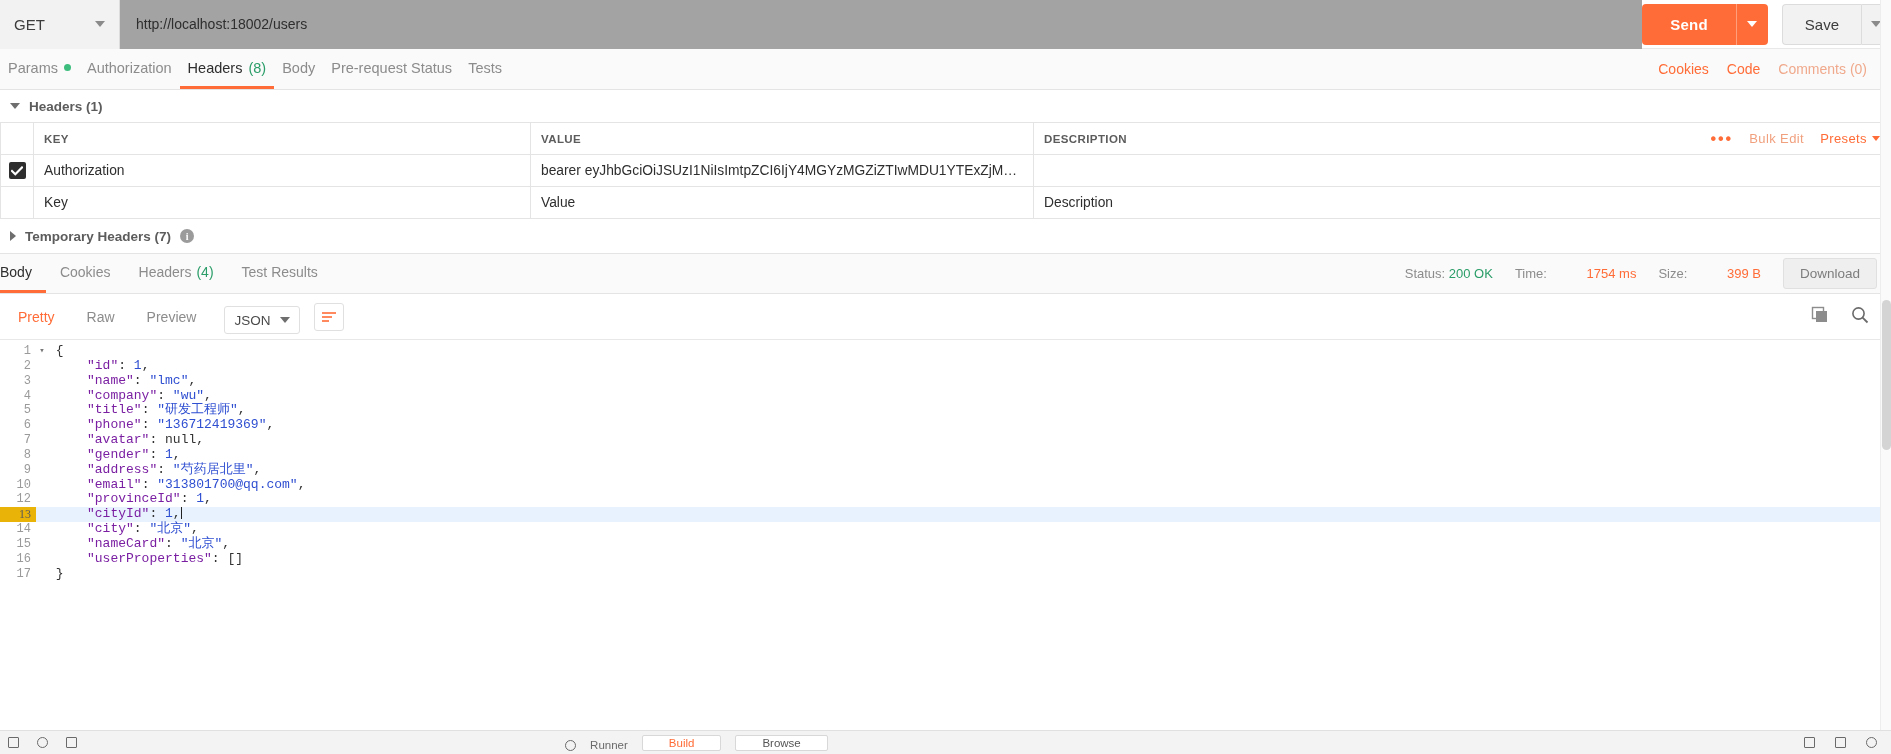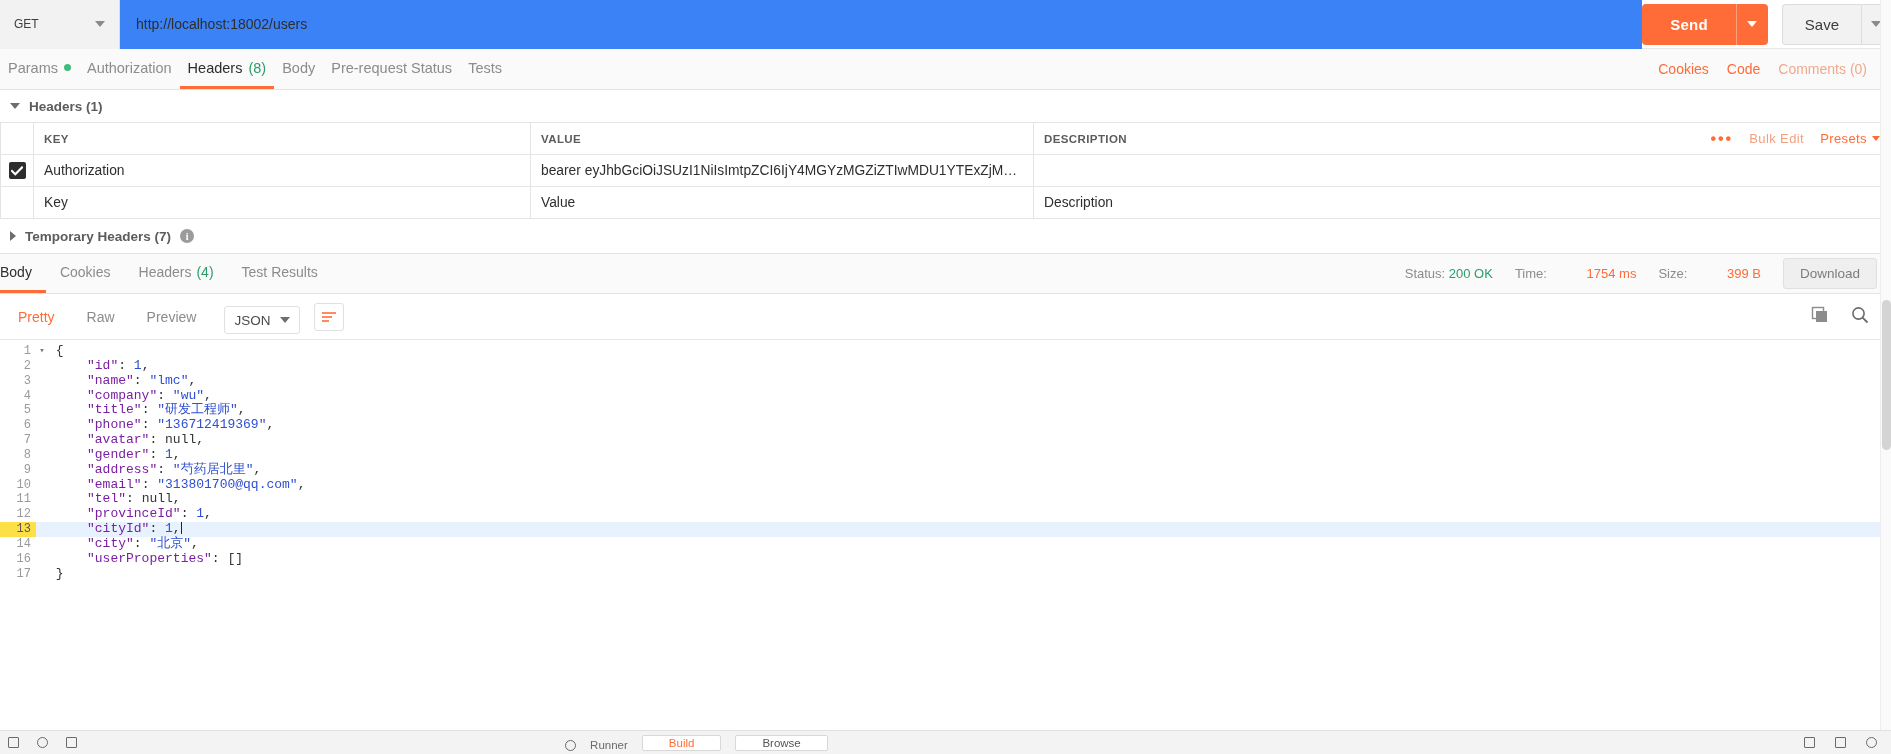--- a/index.html
+++ b/index.html
@@ -19,34 +19,34 @@
     padding: 0 0 0 0;
     background: #fff;
     border-bottom: 1px solid #e8e8e8;
   }
   .method-select {
     width: 120px; height: 49px;
     background: #f2f2f2;
     border-right: 1px solid #dcdcdc;
     display: flex; align-items: center; justify-content: space-between;
     padding: 0 14px 0 14px;
-    font-size: 12px; color: #3d3d3d;
+    font-size: 15px; color: #3d3d3d;
     cursor: pointer;
   }
   .caret-down {
     width: 0; height: 0;
     border-left: 5px solid transparent;
     border-right: 5px solid transparent;
     border-top: 6px solid #8b8b8b;
   }
   .url-input {
     flex: 1;
     height: 49px;
     border: none; outline: none;
-    background: #3b82f6;
+    background: #a3a3a3;
     padding: 0 16px;
     font-size: 14px; color: #2e2e2e;
     font-family: "Liberation Sans", sans-serif;
     min-width: 0;
   }
   .urlbar-right { display: flex; align-items: center; padding-right: 0; gap: 0; }
   .send-btn {
     background: #ff6c37; color: #fff;
     height: 41px; padding: 0 28px;
     border: none; border-radius: 4px 0 0 4px;
@@ -246,21 +246,21 @@
     height: 262px;
     overflow: hidden;
     background: #fff;
   }
   .cl { display: flex; height: 14.85px; align-items: center; white-space: pre; }
   .cl.hl { background: #e8f2fe; }
   .gut {
     width: 36px; text-align: right; padding-right: 5px;
     color: #9a9a9a; font-size: 12px; flex: none;
   }
-  .cl.hl .gut { background: #fde047; color: #5a5a5a; }
+  .cl.hl .gut { background: #eab308; color: #5a5a5a; font-family: Liberation Serif, serif; }
   .fold { width: 12px; flex: none; color: #777; font-size: 9px; text-align: center; }
   .ctext { color: #333; }
   .k { color: #7a1fa2; }
   .s { color: #2f4fd1; }
   .n { color: #2f4fd1; }
   .nul { color: #333; }
   .p { color: #333; }
   .caret-ins {
     display: inline-block; width: 1px; height: 12px;
     background: #222; vertical-align: -2px;
@@ -462,24 +462,24 @@
     <div class="cl"><span class="gut">1</span><span class="fold">▾</span><span class="ctext">&nbsp;<span class="p">{</span></span></div>
     <div class="cl"><span class="gut">2</span><span class="fold"></span><span class="ctext">&nbsp;&nbsp;&nbsp;&nbsp;&nbsp;<span class="k">"id"</span><span class="p">: </span><span class="n">1</span><span class="p">,</span></span></div>
     <div class="cl"><span class="gut">3</span><span class="fold"></span><span class="ctext">&nbsp;&nbsp;&nbsp;&nbsp;&nbsp;<span class="k">"name"</span><span class="p">: </span><span class="s">"lmc"</span><span class="p">,</span></span></div>
     <div class="cl"><span class="gut">4</span><span class="fold"></span><span class="ctext">&nbsp;&nbsp;&nbsp;&nbsp;&nbsp;<span class="k">"company"</span><span class="p">: </span><span class="s">"wu"</span><span class="p">,</span></span></div>
     <div class="cl"><span class="gut">5</span><span class="fold"></span><span class="ctext">&nbsp;&nbsp;&nbsp;&nbsp;&nbsp;<span class="k">"title"</span><span class="p">: </span><span class="s">"研发工程师"</span><span class="p">,</span></span></div>
     <div class="cl"><span class="gut">6</span><span class="fold"></span><span class="ctext">&nbsp;&nbsp;&nbsp;&nbsp;&nbsp;<span class="k">"phone"</span><span class="p">: </span><span class="s">"136712419369"</span><span class="p">,</span></span></div>
     <div class="cl"><span class="gut">7</span><span class="fold"></span><span class="ctext">&nbsp;&nbsp;&nbsp;&nbsp;&nbsp;<span class="k">"avatar"</span><span class="p">: </span><span class="nul">null</span><span class="p">,</span></span></div>
     <div class="cl"><span class="gut">8</span><span class="fold"></span><span class="ctext">&nbsp;&nbsp;&nbsp;&nbsp;&nbsp;<span class="k">"gender"</span><span class="p">: </span><span class="n">1</span><span class="p">,</span></span></div>
     <div class="cl"><span class="gut">9</span><span class="fold"></span><span class="ctext">&nbsp;&nbsp;&nbsp;&nbsp;&nbsp;<span class="k">"address"</span><span class="p">: </span><span class="s">"芍药居北里"</span><span class="p">,</span></span></div>
     <div class="cl"><span class="gut">10</span><span class="fold"></span><span class="ctext">&nbsp;&nbsp;&nbsp;&nbsp;&nbsp;<span class="k">"email"</span><span class="p">: </span><span class="s">"313801700@qq.com"</span><span class="p">,</span></span></div>
-    <div class="cl"><span class="gut">11</span><span class="fold"></span><span class="ctext">&nbsp;&nbsp;&nbsp;&nbsp;&nbsp;<span class="k">"tel"</span><span class="p">: </span><span class="nul">null</span><span class="p">,</span></span></div>
     <div class="cl"><span class="gut">12</span><span class="fold"></span><span class="ctext">&nbsp;&nbsp;&nbsp;&nbsp;&nbsp;<span class="k">"provinceId"</span><span class="p">: </span><span class="n">1</span><span class="p">,</span></span></div>
     <div class="cl hl"><span class="gut">13</span><span class="fold"></span><span class="ctext">&nbsp;&nbsp;&nbsp;&nbsp;&nbsp;<span class="k">"cityId"</span><span class="p">: </span><span class="n">1</span><span class="p">,</span><span class="caret-ins"></span></span></div>
     <div class="cl"><span class="gut">14</span><span class="fold"></span><span class="ctext">&nbsp;&nbsp;&nbsp;&nbsp;&nbsp;<span class="k">"city"</span><span class="p">: </span><span class="s">"北京"</span><span class="p">,</span></span></div>
+    <div class="cl"><span class="gut">15</span><span class="fold"></span><span class="ctext">&nbsp;&nbsp;&nbsp;&nbsp;&nbsp;<span class="k">"nameCard"</span><span class="p">: </span><span class="s">"北京"</span><span class="p">,</span></span></div>
     <div class="cl"><span class="gut">16</span><span class="fold"></span><span class="ctext">&nbsp;&nbsp;&nbsp;&nbsp;&nbsp;<span class="k">"userProperties"</span><span class="p">: </span><span class="p">[]</span></span></div>
     <div class="cl"><span class="gut">17</span><span class="fold"></span><span class="ctext">&nbsp;<span class="p">}</span></span></div>
   </div>
 
 <div class="vscroll">
   <div class="thumb"></div>
 </div>
 
 <div class="taskbar">
   <div class="tb-left">

